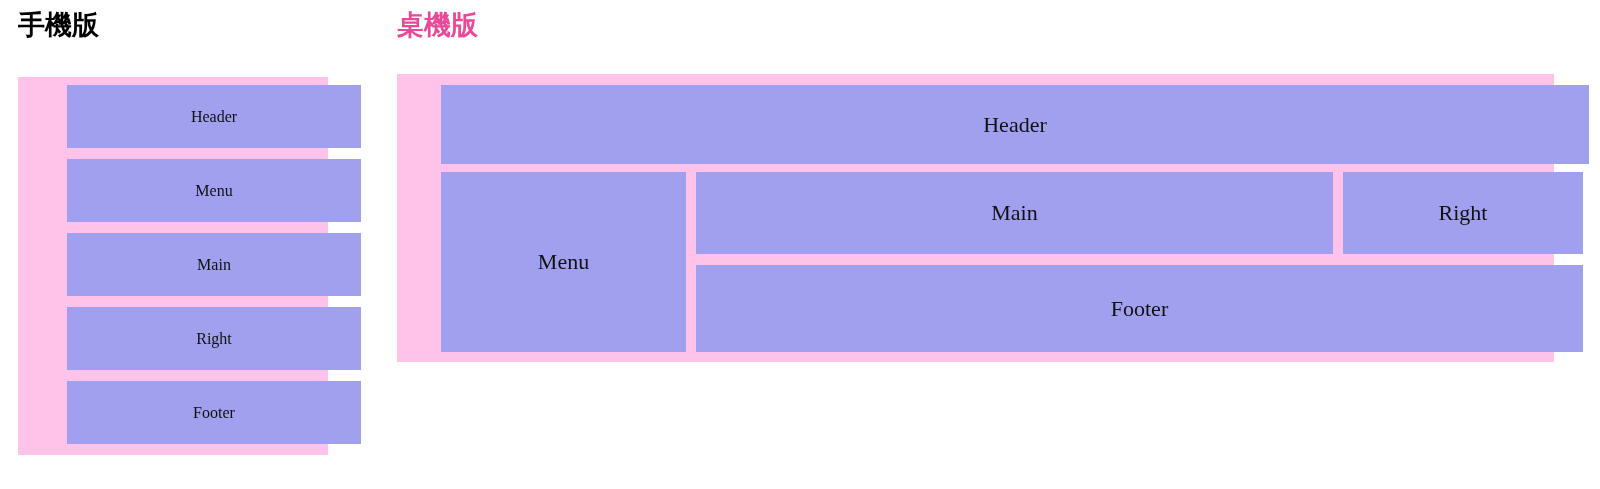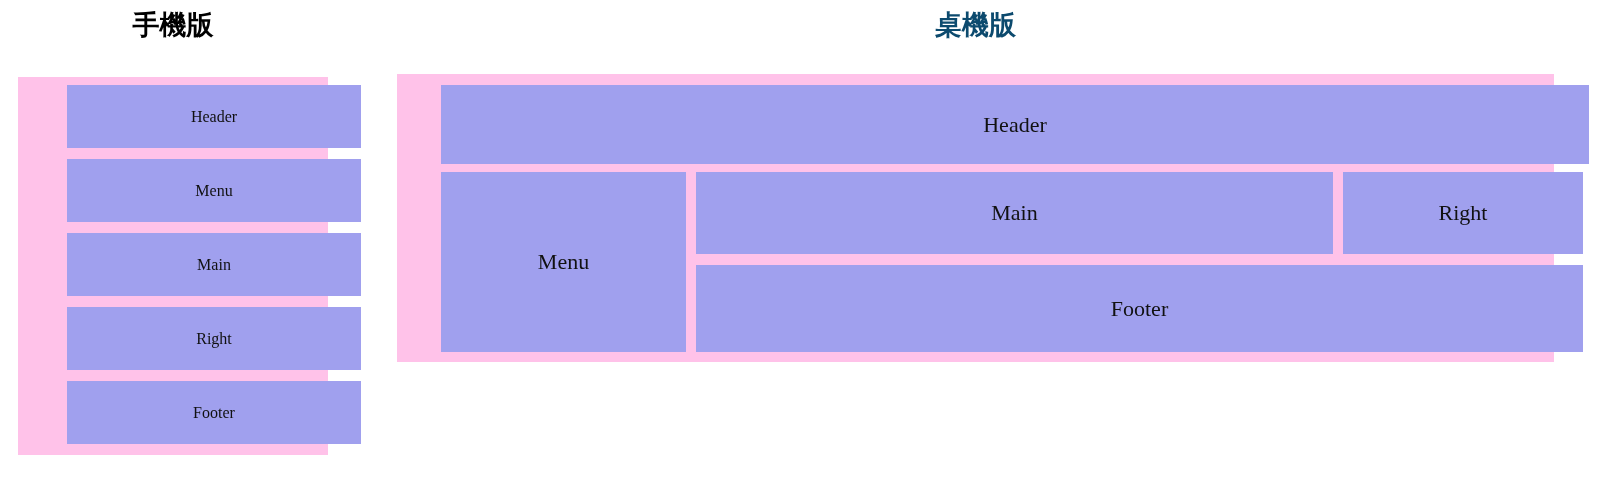--- a/index.html
+++ b/index.html
@@ -17,21 +17,21 @@
 
   
   .title {
     position: absolute;
     font-family: "DejaVu Sans", "Liberation Sans", sans-serif;
     font-weight: bold;
     font-size: 27px;
     color: #000000;
     line-height: 1;
     white-space: nowrap;
-    text-align: center;
+    text-align: left;
   }
   #title-mobile {
     left: 18px;
     top: 11px;
     width: 310px;
   }
   #title-desktop {
     left: 397px;
     top: 11px;
     width: 1157px;
@@ -114,21 +114,21 @@
     top: 191px;
     width: 887px;
     height: 87px;
   }
 </style>
 </head>
 <body style="background: rgb(255, 255, 255);">
 
 <div class="title" id="title-mobile" style="color: rgb(0, 0, 0);">手機版</div>
 
-<div class="title" id="title-desktop" style="color: #0c4a6e;">桌機版</div>
+<div class="title" id="title-desktop" style="color: #ec4899;">桌機版</div>
 
 <div class="wrap" id="mobile-wrap">
 
   <div class="cell" id="mobile-cell-0" style="color: rgb(17, 17, 17);">
     <span>Header</span>
   </div>
 
   <div class="cell" id="mobile-cell-1" style="color: rgb(17, 17, 17);">
     <span>Menu</span>
   </div>

